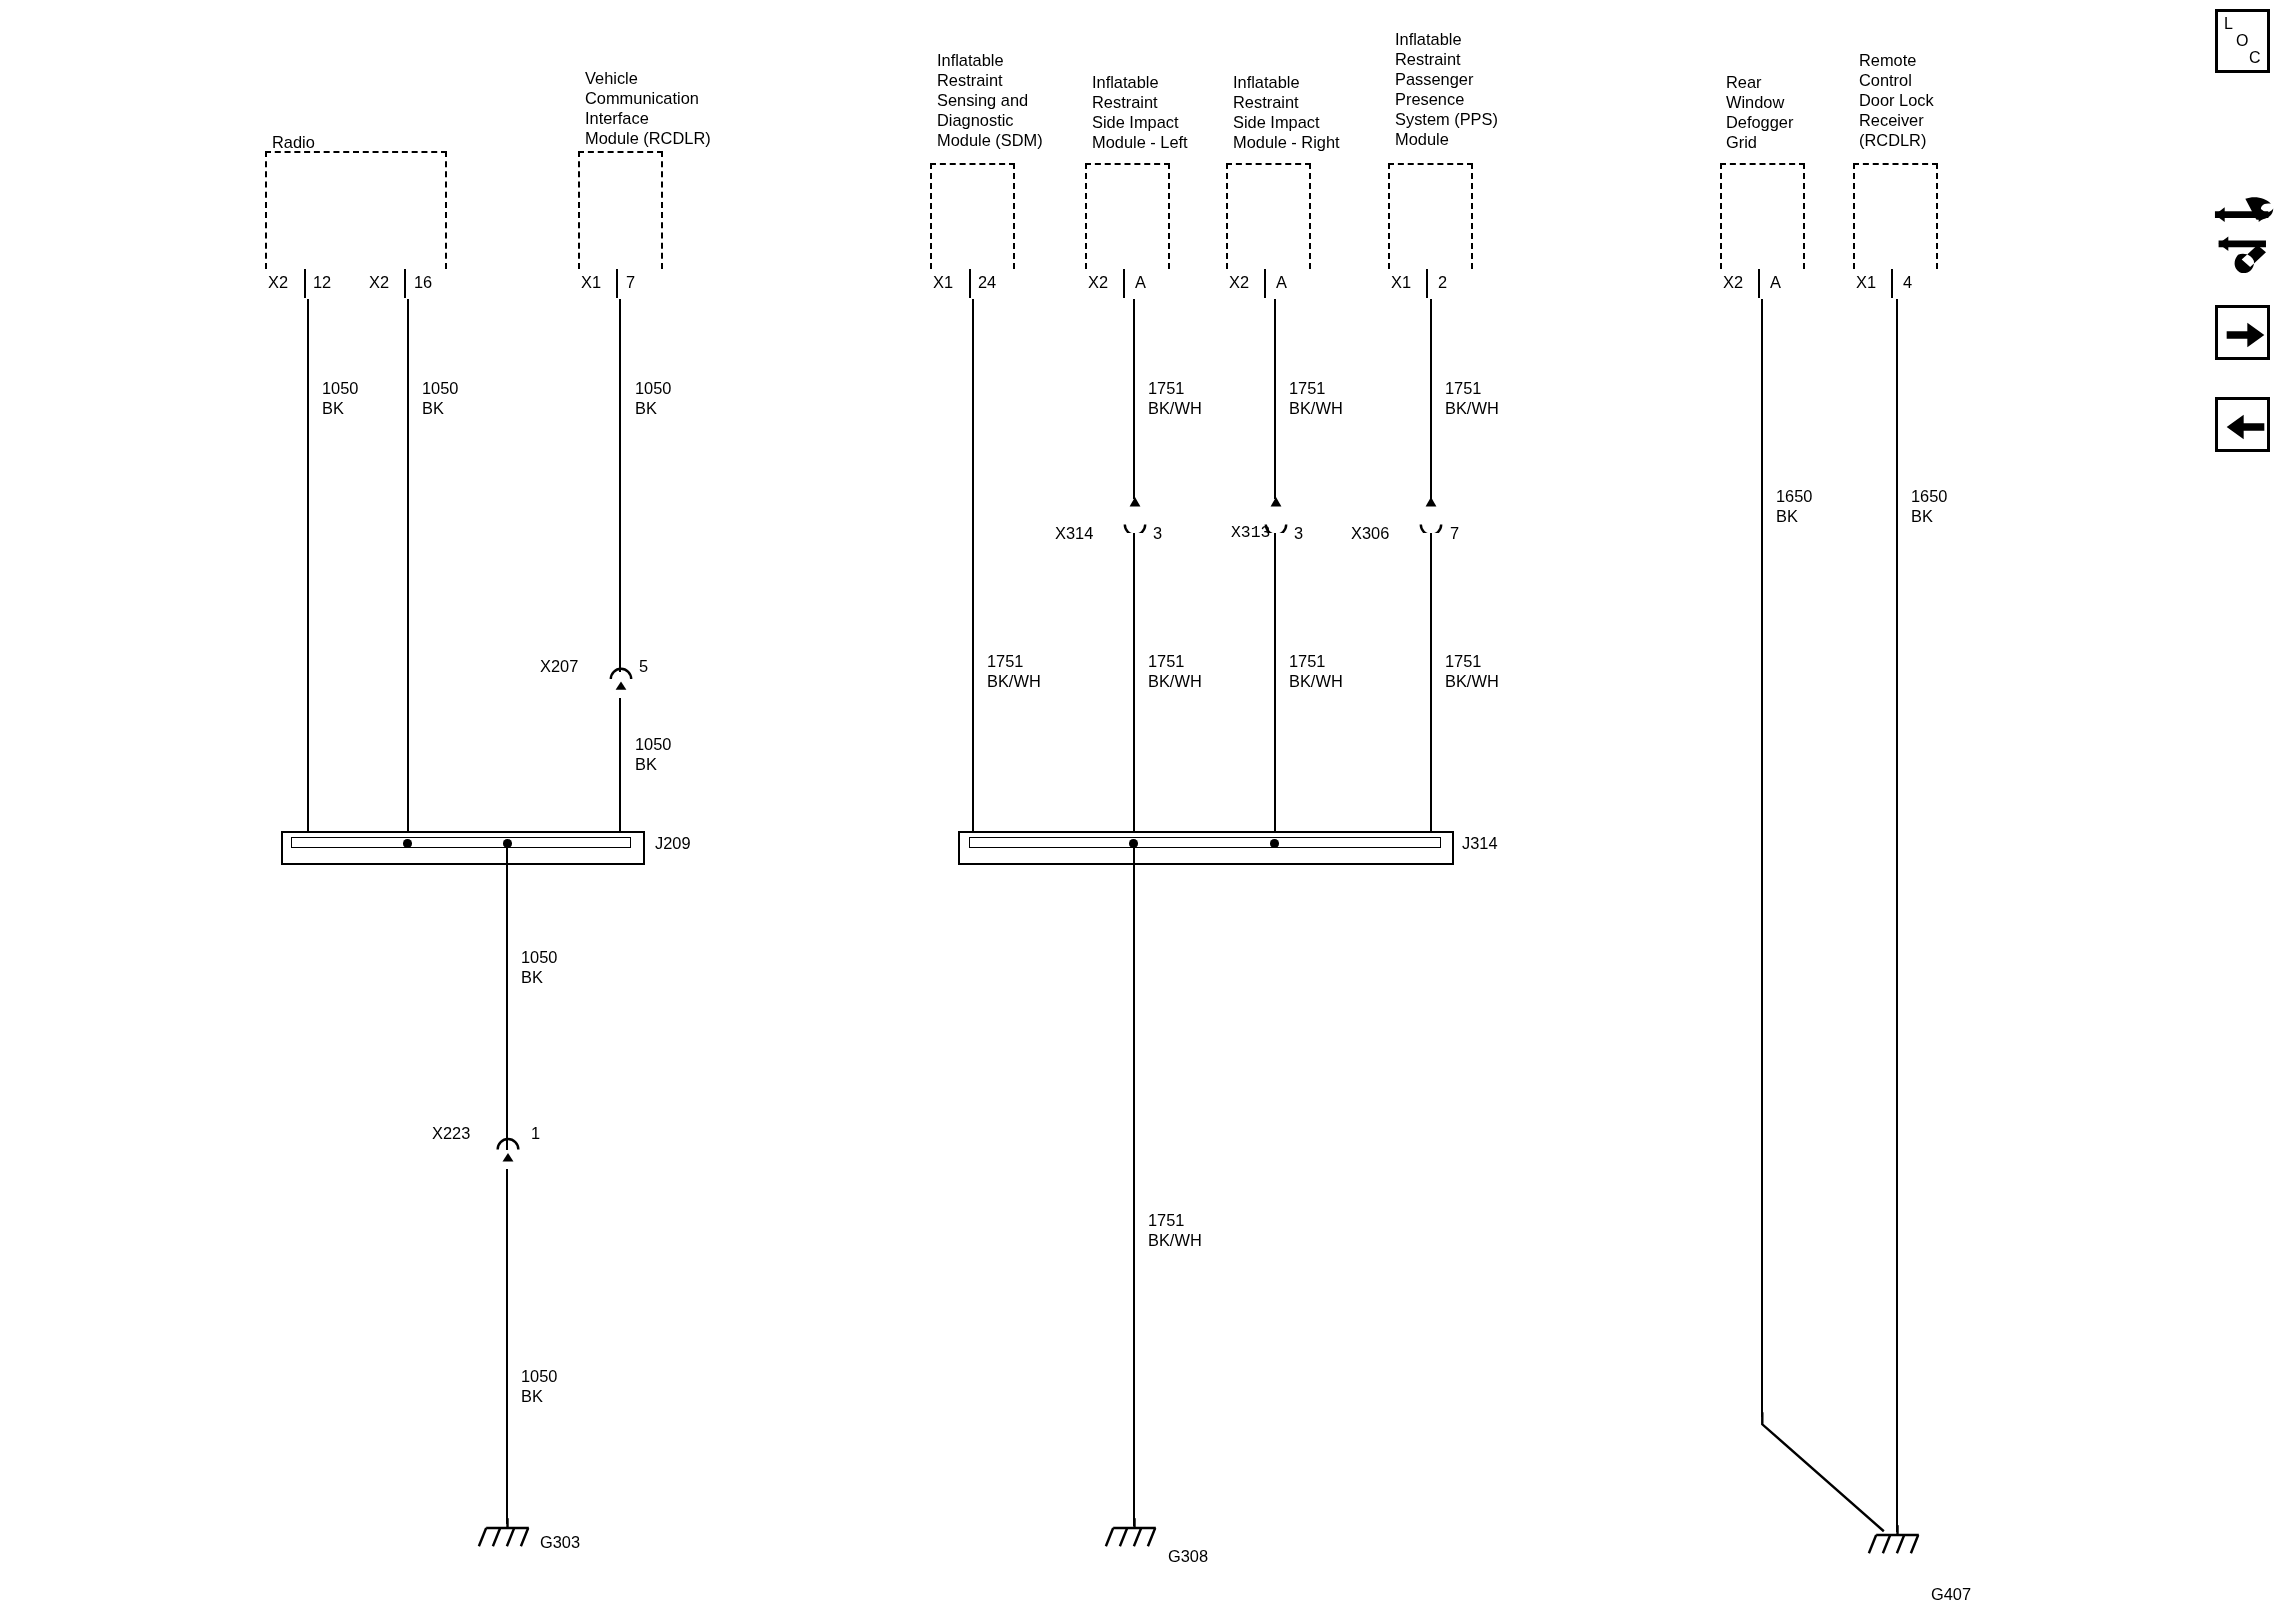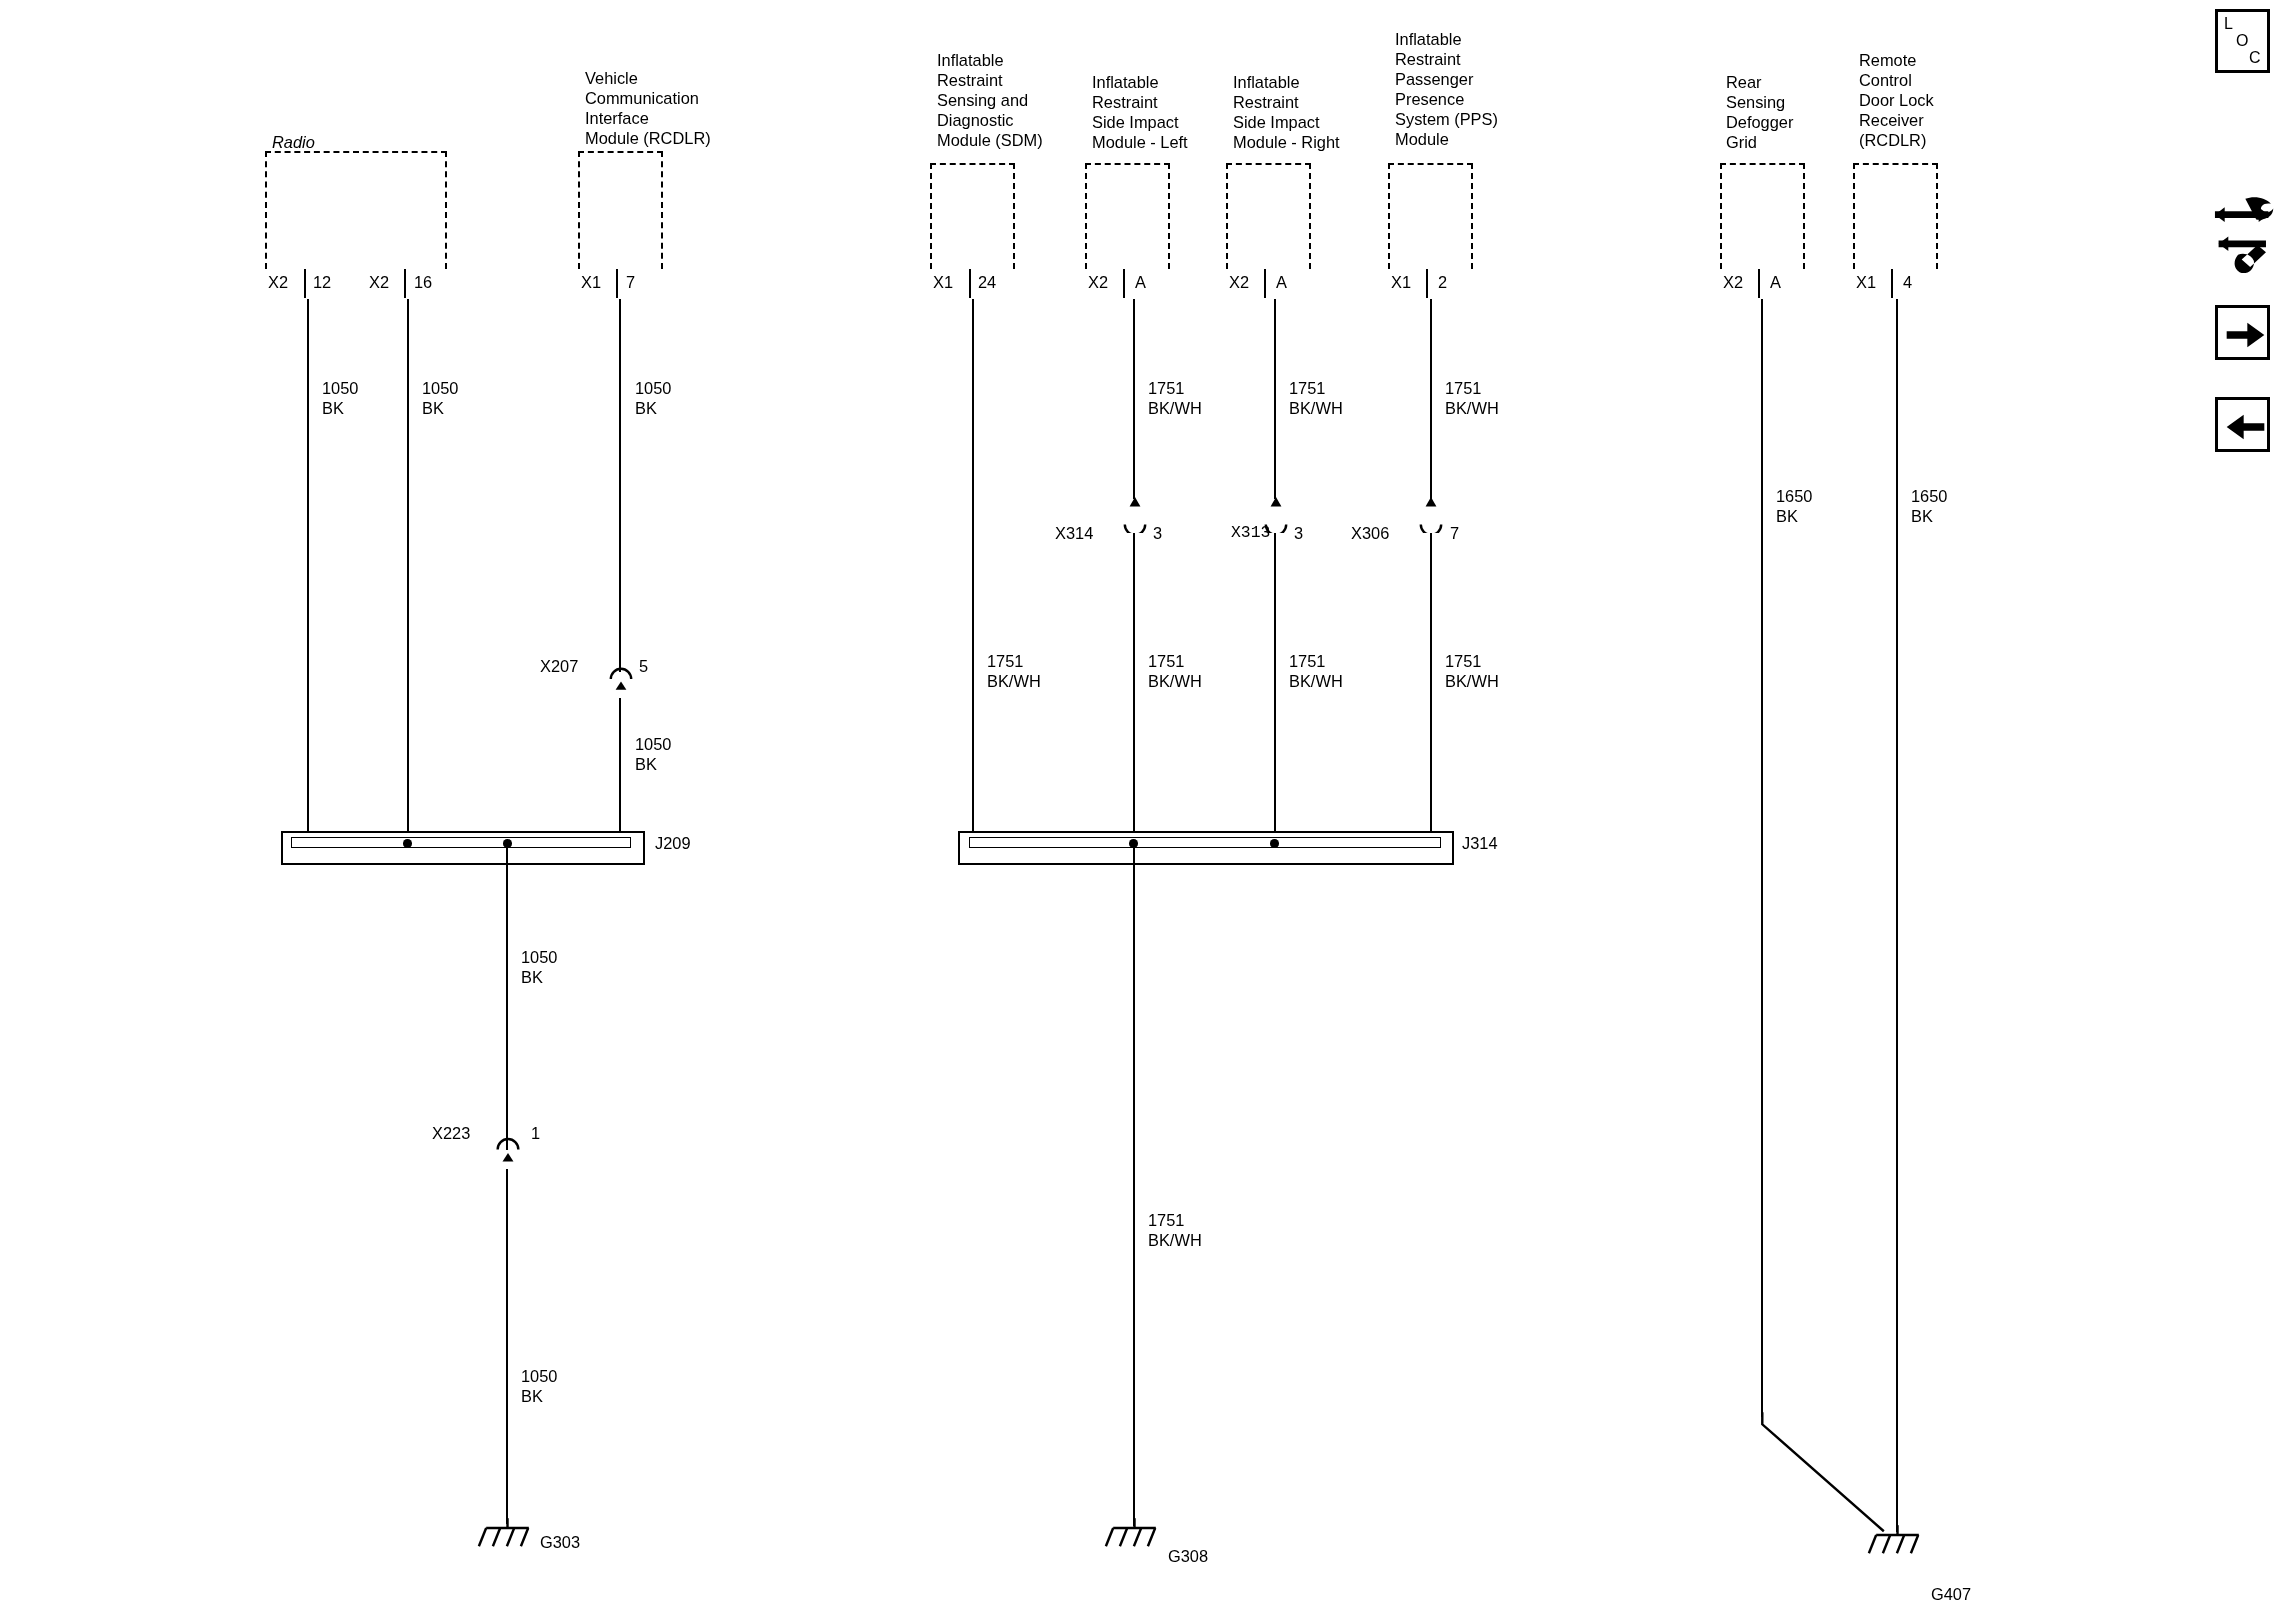--- a/index.html
+++ b/index.html
@@ -72,21 +72,21 @@
     position: absolute;
     font-size: 16px;
     font-family: "Liberation Sans", sans-serif;
   }
 </style>
 </head>
 <body>
 
 <div id="sheet">
 
-  <div class="lbl" style="left:272px; top:132px;font-style:italic;">Radio</div>
+  <div class="lbl" style="left:272px; top:132px;">Radio</div>
   <div class="lbl" style="left:585px; top:68px;">Vehicle
 Communication
 Interface
 Module (RCDLR)</div>
   <div class="lbl" style="left:937px; top:50px;">Inflatable
 Restraint
 Sensing and
 Diagnostic
 Module (SDM)</div>
   <div class="lbl" style="left:1092px; top:72px;">Inflatable
@@ -97,21 +97,21 @@
 Restraint
 Side Impact
 Module - Right</div>
   <div class="lbl" style="left:1395px; top:29px;">Inflatable
 Restraint
 Passenger
 Presence
 System (PPS)
 Module</div>
   <div class="lbl" style="left:1726px; top:72px;">Rear
-Sensing
+Window
 Defogger
 Grid</div>
   <div class="lbl" style="left:1859px; top:50px;">Remote
 Control
 Door Lock
 Receiver
 (RCDLR)</div>
 
   <div class="dashbox" style="left:265px; top:151px; width:182px; height:118px;"></div>
 

